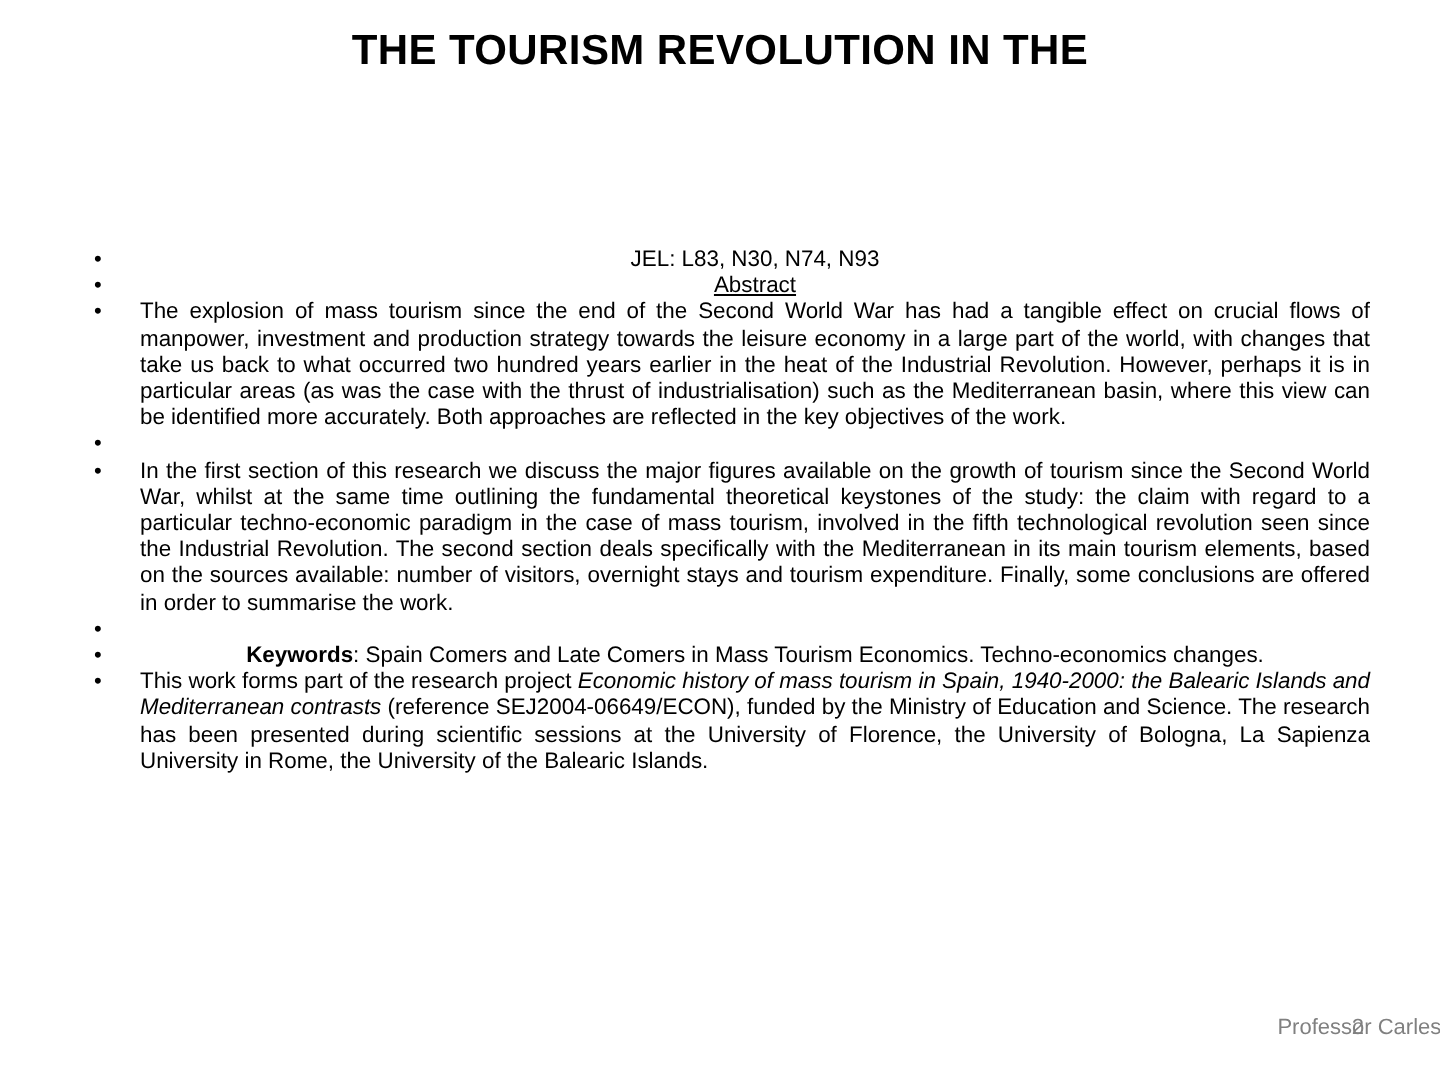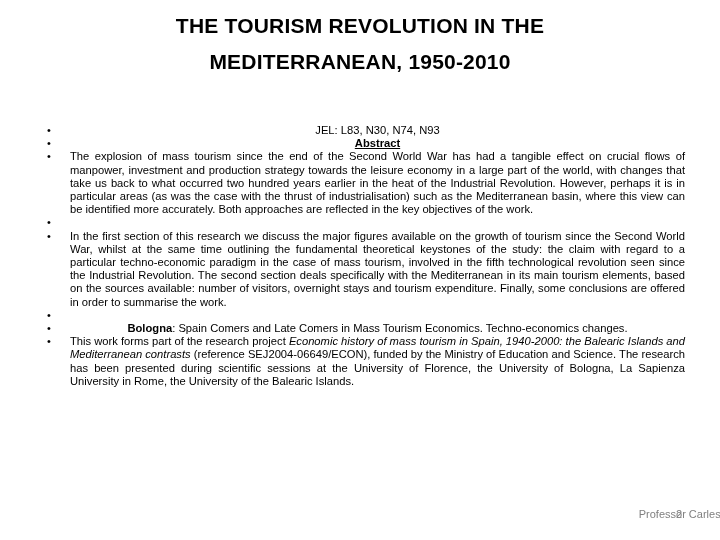--- a/index.html
+++ b/index.html
@@ -54,21 +54,21 @@
   }
   .bullet-text {
     flex: 1 1 auto;
     text-align: justify;
   }
   .bullet-text.nojust {
     text-align: center;
   }
   .u {
     text-decoration: underline;
-    font-weight: bold;
+    font-weight: normal;
   }
   .b {
     font-weight: bold;
   }
   .i {
     font-style: italic;
   }
   .footer-author {
     position: absolute;
     left: 0;
@@ -87,21 +87,20 @@
     color: #808080;
   }
 </style>
 </head>
 <body>
 
 <div class="slide">
 
   <div class="title-block">
     <div class="title-line">THE TOURISM REVOLUTION IN THE</div>
-    <div class="title-line">MEDITERRANEAN, 1950-2010</div>
   </div>
 
   <div class="body-block">
 
     <div class="bullet-row">
       <span class="bullet-mark">•</span>
       <span class="bullet-text nojust">JEL: L83, N30, N74, N93</span>
     </div>
 
     <div class="bullet-row">
@@ -125,21 +124,21 @@
     </div>
 
     <div class="bullet-row">
       <span class="bullet-mark">•</span>
       <span class="bullet-text"></span>
     </div>
 
     <div class="bullet-row">
       <span class="bullet-mark">•</span>
       <span class="bullet-text nojust">
-        <span class="b">Bologna</span><span>: Spain Comers and Late Comers in Mass Tourism Economics. Techno-economics changes.</span>
+        <span class="b">Keywords</span><span>: Spain Comers and Late Comers in Mass Tourism Economics. Techno-economics changes.</span>
       </span>
     </div>
 
     <div class="bullet-row">
       <span class="bullet-mark">•</span>
       <span class="bullet-text"><span>This work forms part of the research project </span><span class="i">Economic history of mass tourism in Spain, 1940-2000: the Balearic Islands and Mediterranean contrasts</span><span> (reference SEJ2004-06649/ECON), funded by the Ministry of Education and Science. The research has been presented during scientific sessions at the University of Florence, the University of Bologna, La Sapienza University in Rome, the University of the Balearic Islands.</span></span>
     </div>
 
   </div>
 

